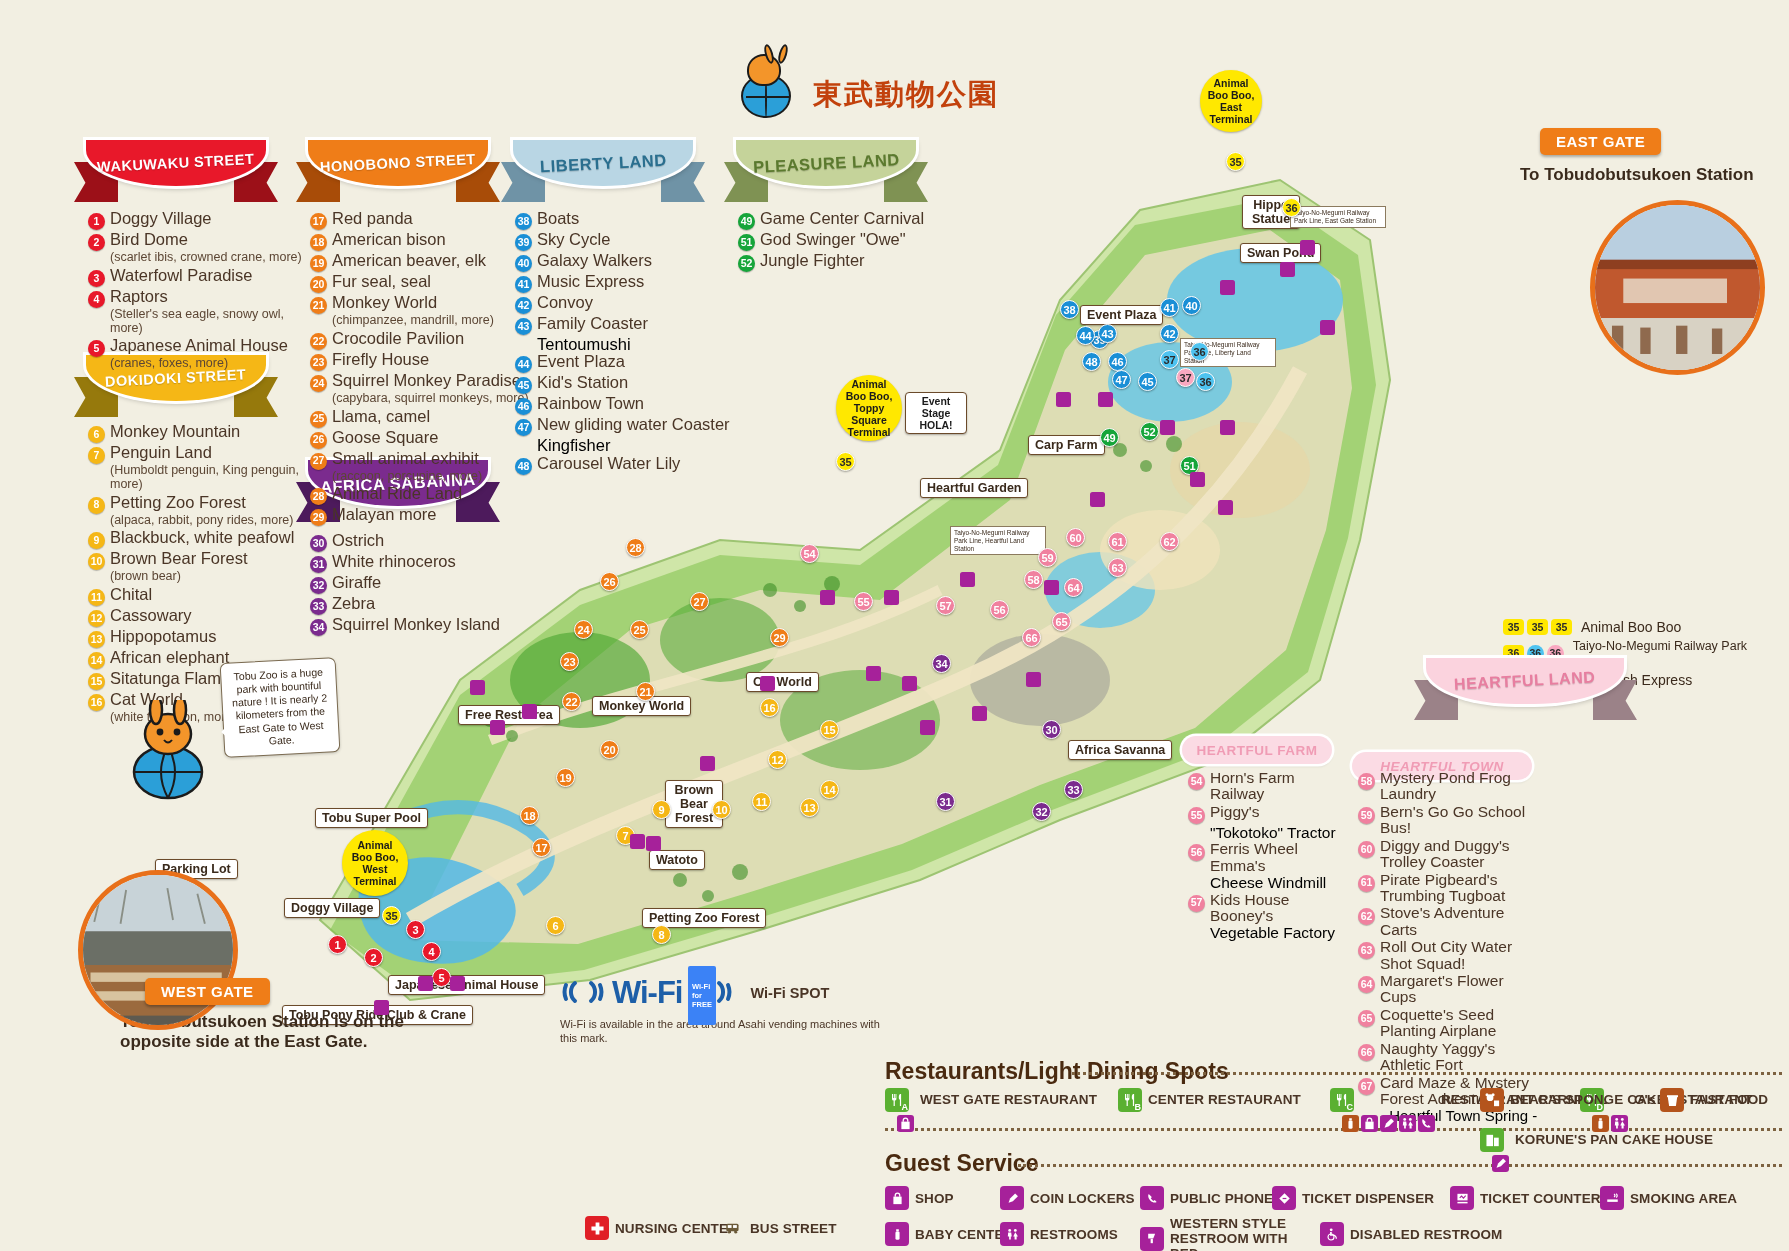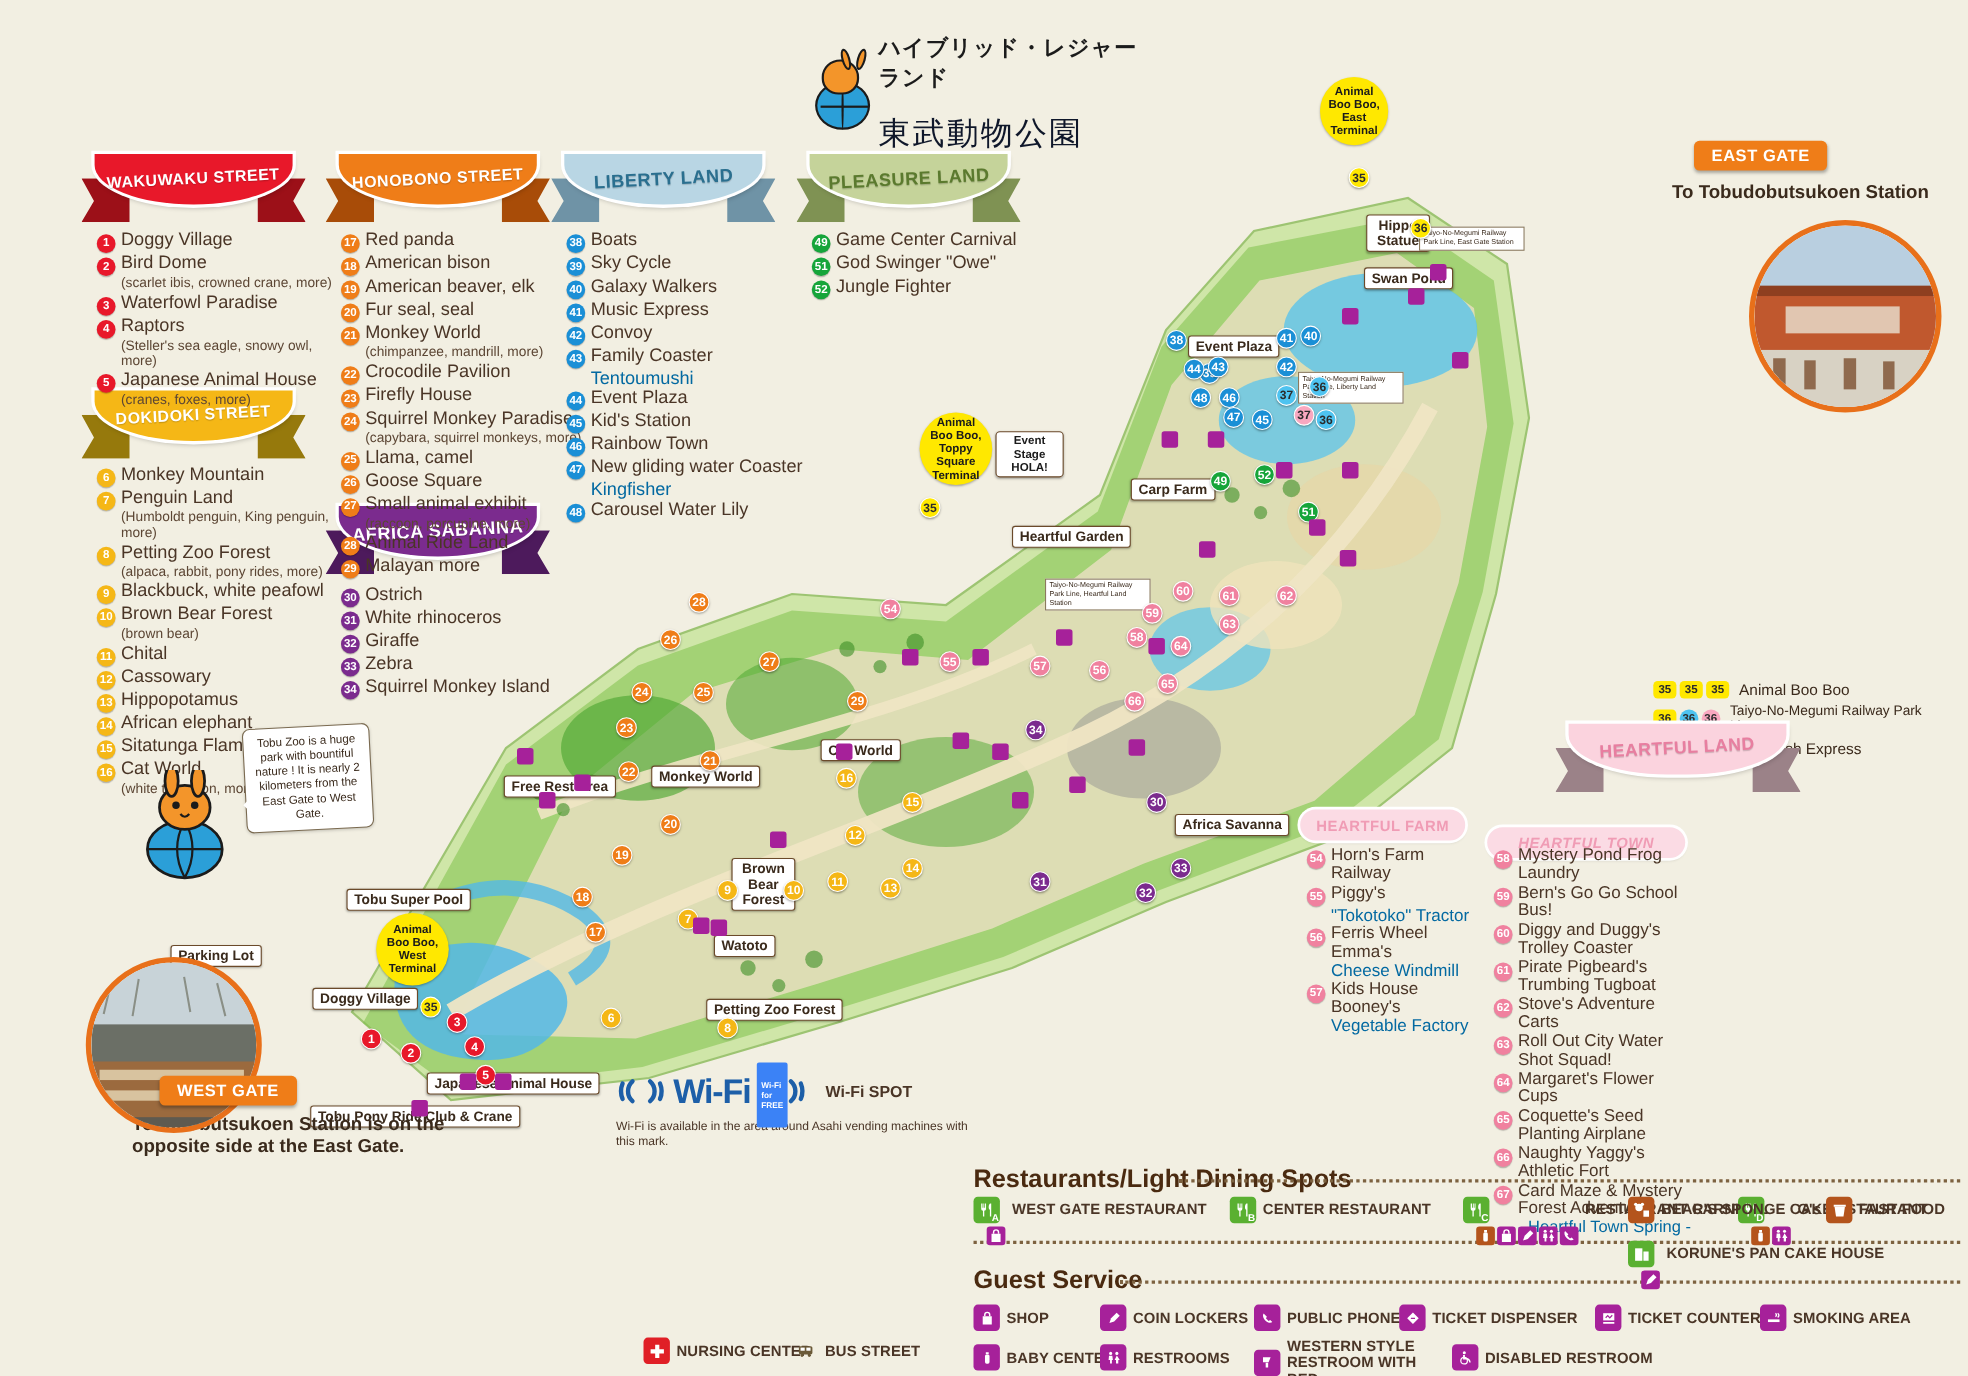--- a/index.html
+++ b/index.html
@@ -17,21 +17,21 @@
   .logo-mark { width: 68px; height: 68px; position: relative; }
   .logo-globe { position: absolute; left: 6px; top: 22px; width: 50px; height: 44px; border-radius: 50%; background: #2b9fd8; border: 2px solid #1b1b1b; }
   .logo-globe:after { content:""; position:absolute; left:3px; top:20px; width:44px; height:2px; background:#1b1b1b; }
   .logo-globe:before { content:""; position:absolute; left:22px; top:2px; width:2px; height:40px; background:#1b1b1b; border-radius:50%; }
   .logo-head { position: absolute; left: 12px; top: 2px; width: 34px; height: 32px; border-radius: 50% 50% 45% 45%; background: #f3952a; border: 2px solid #1b1b1b; }
   .logo-ear { position:absolute; width:8px; height:20px; background:#f3952a; border:2px solid #1b1b1b; border-radius:50%; top:-12px;}
   .logo-ear.l { left: 16px; transform: rotate(-16deg); }
   .logo-ear.r { left: 30px; transform: rotate(16deg); }
   .logo-text { display:flex; flex-direction:column; justify-content:center; }
   .logo-jp-small { font-size: 20px; font-weight: 700; letter-spacing: 1px; color:#1b1b1b; }
-  .logo-jp-big { font-size: 29px; font-weight: 400; letter-spacing: 2px; color:#0f172a; margin-top:18px; }
+  .logo-jp-big { font-size: 29px; font-weight: 700; letter-spacing: 2px; color:#c2410c; margin-top:18px; }
 
   
   .banner { position: absolute; width: 196px; height: 62px; }
   .banner .tail { position:absolute; top:22px; width:44px; height:40px; }
   .banner .tail.l { left:-4px; clip-path: polygon(0 0, 100% 0, 100% 100%, 0 100%, 26% 52%); }
   .banner .tail.r { right:-4px; clip-path: polygon(0 0, 100% 0, 74% 52%, 100% 100%, 0 100%); }
   .banner .ribbon {
     position:absolute; left:8px; top:0; width:180px; height:46px;
     border-radius: 0 0 90px 90px / 0 0 36px 36px;
     box-shadow: 0 0 0 3px #fff, 1px 3px 5px rgba(0,0,0,.25);
@@ -47,21 +47,21 @@
   .legend { position: absolute; }
   .lrow { display:flex; align-items:flex-start; line-height: 1.06; margin-bottom: 1px; }
   .num {
     flex: 0 0 auto; width: 17px; height: 17px; border-radius: 50%;
     color:#fff; font-size: 10.5px; font-weight: 700; display:flex;
     align-items:center; justify-content:center; margin-top: 3px; margin-right: 5px;
     box-shadow: 0 1px 1px rgba(0,0,0,.25);
   }
   .ltext { font-size: 16.5px; color: #4a3526; }
   .lsub { font-size: 12.5px; color: #5c4634; margin-left: 22px; margin-top: -1px; margin-bottom: 2px; line-height:1.1; }
-  .lcont { font-size: 16.5px; color:#0369a1; margin-left: 22px; line-height:1.06; }
+  .lcont { font-size: 16.5px; color:#000000; margin-left: 22px; line-height:1.06; }
 
   
   .map { position:absolute; left:160px; top:120px; width:1400px; height:960px; }
   .plabel {
     position:absolute; background:#fff; border:1.5px solid #6b4a2a; border-radius:3px;
     font-size:12.5px; font-weight:700; color:#3a2a1c; padding:2px 6px; white-space:nowrap;
     box-shadow: 0 1px 2px rgba(0,0,0,.3);
   }
   .mnum {
     position:absolute; width:19px; height:19px; border-radius:50%; color:#fff;
@@ -143,21 +143,20 @@
 
   <div class="logo">
     <div class="logo-mark">
       <div class="logo-globe"></div>
       <div class="logo-head">
         <div class="logo-ear l"></div>
           <div class="logo-ear r"></div>
       </div>
     </div>
     <div class="logo-text">
-      <div class="logo-jp-small">ハイブリッド・レジャーランド</div>
       <div class="logo-jp-big">東武動物公園</div>
     </div>
   </div>
 
   <div id="banners">
       <div class="banner small" style="left: 78px; top: 140px;">
         <div class="tail l" style="background:#9c1018"></div>
         <div class="tail r" style="background:#9c1018"></div>
         <div class="ribbon" style="background:#e8182a">
           <span style="color:#fff">WAKUWAKU STREET</span>

